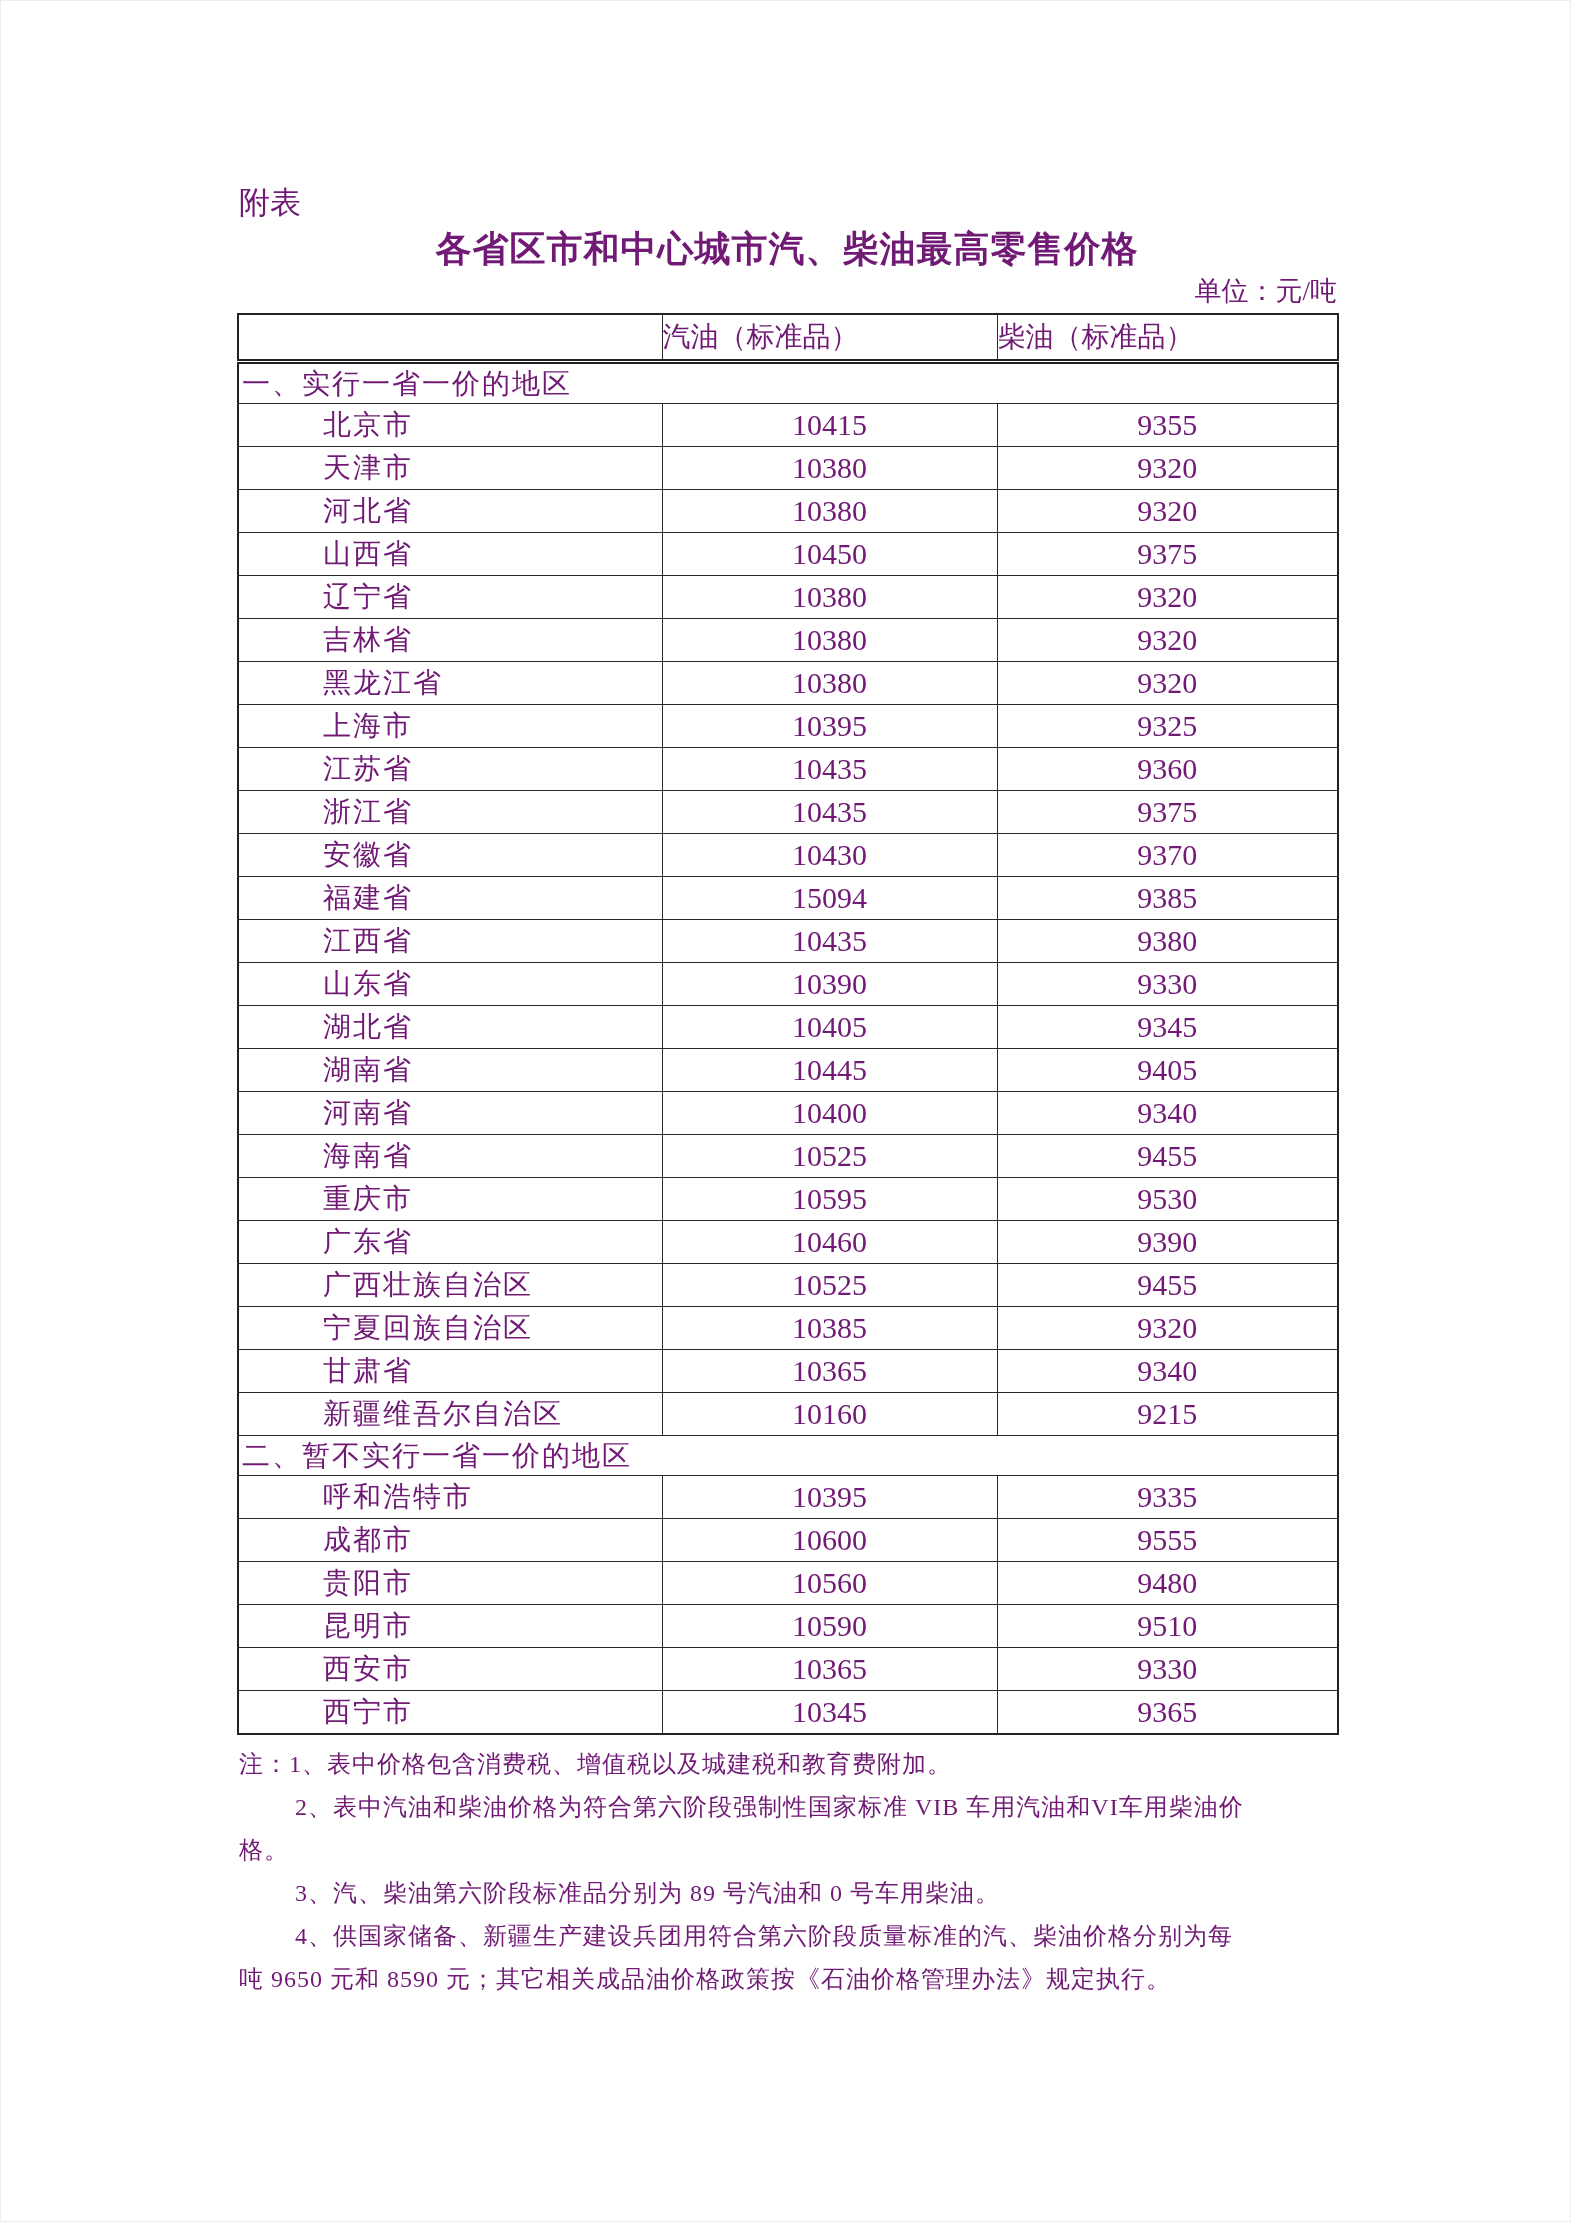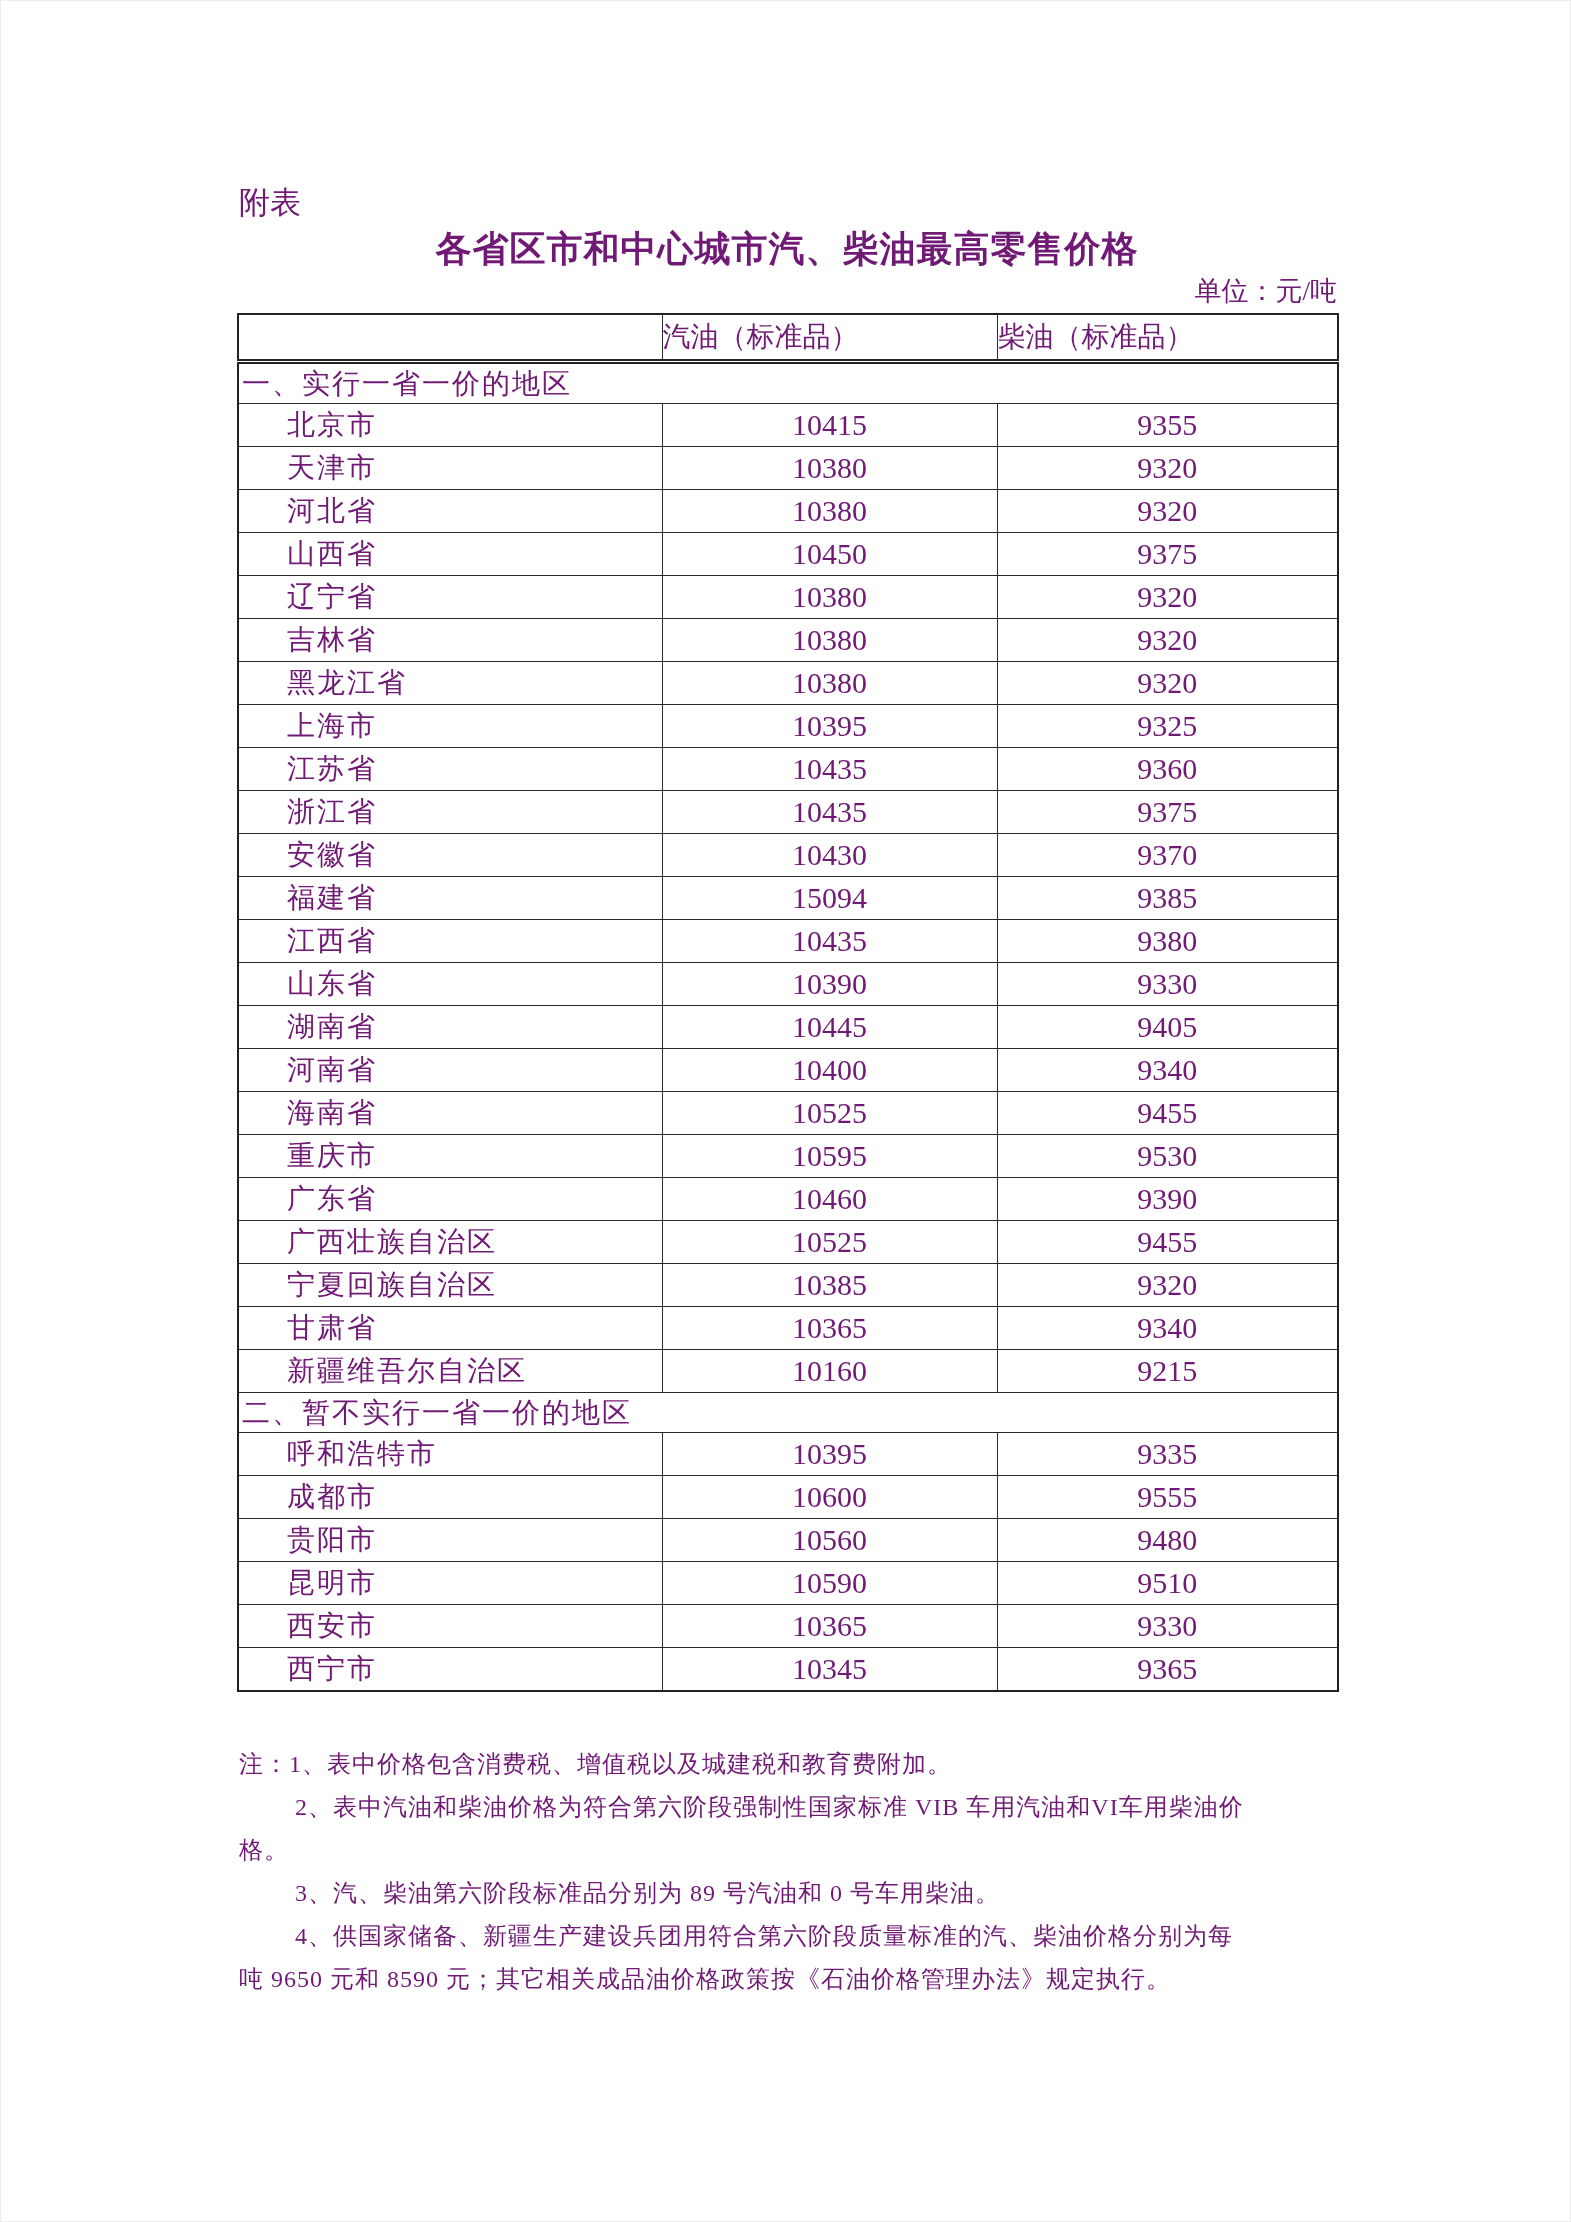--- a/index.html
+++ b/index.html
@@ -78,21 +78,21 @@
     text-align: left;
     vertical-align: middle;
     padding-left: 3px;
     letter-spacing: 2px;
   }
   .price-table td.region-cell {
     height: 42px;
     font-size: 28px;
     text-align: left;
     vertical-align: middle;
-    padding-left: 48px;
+    padding-left: 84px;
     letter-spacing: 2px;
   }
   .price-table td.num-cell {
     font-size: 30px;
     text-align: center;
     vertical-align: middle;
   }
   .notes {
     position: absolute;
     left: 238px;
@@ -216,20 +216,25 @@
     <td class="num-cell">10435</td>
     <td class="num-cell">9380</td>
   </tr>
 
   <tr>
     <td class="region-cell">山东省</td>
     <td class="num-cell">10390</td>
     <td class="num-cell">9330</td>
   </tr>
 
+  <tr>
+    <td class="region-cell">湖北省</td>
+    <td class="num-cell">10405</td>
+    <td class="num-cell">9345</td>
+  </tr>
 
   <tr>
     <td class="region-cell">湖南省</td>
     <td class="num-cell">10445</td>
     <td class="num-cell">9405</td>
   </tr>
 
   <tr>
     <td class="region-cell">河南省</td>
     <td class="num-cell">10400</td>

